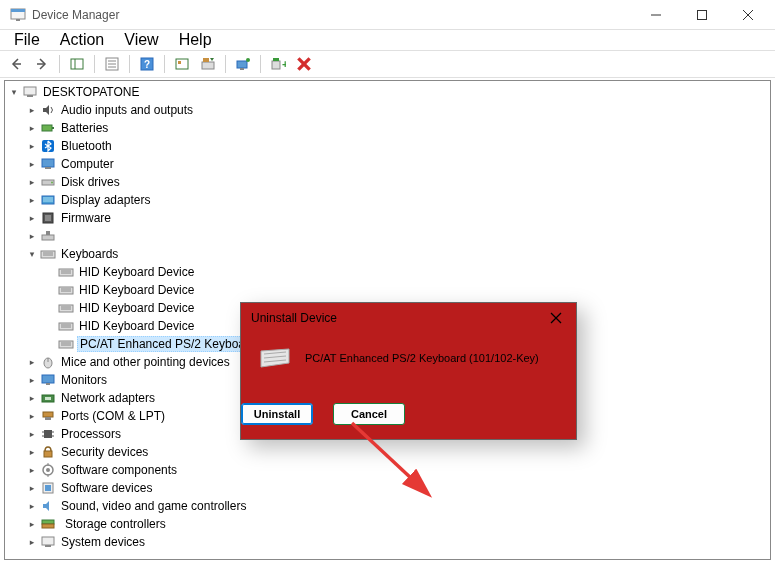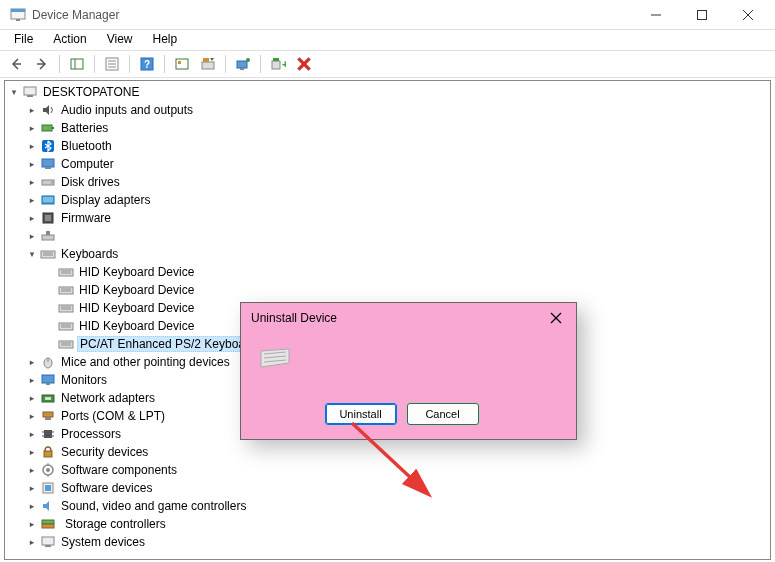--- a/index.html
+++ b/index.html
@@ -7,46 +7,46 @@
 
 
 .titlebar { height: 30px; border-bottom: 1px solid #e0e0e0; display: flex; align-items: center; padding: 12px 4px; }
 .titlebar-icon { width: 16px; height: 16px; margin: 0 6px; }
 .titlebar-text { font-size: 12px; color: #555; flex: 1; }
 .win-controls { display: flex; }
 .win-btn { width: 46px; height: 30px; display: flex; align-items: center; justify-content: center; color: #555; }
 .win-btn svg { width: 10px; height: 10px; }
 
 
-.menubar { height: 20px; display: flex; align-items: flex-start; padding: 0 4px; font-size: 12px; }
+.menubar { height: 20px; display: flex; align-items: center; padding: 0 4px; font-size: 16px; }
 .menubar span { padding: 2px 10px; }
 
 
 .toolbar { height: 28px; border-top: 1px solid #e0e0e0; border-bottom: 1px solid #e0e0e0; display: flex; align-items: center; padding: 0 4px; gap: 2px; }
 .tool-btn { width: 24px; height: 24px; display: flex; align-items: center; justify-content: center; }
 .tool-sep { width: 1px; height: 18px; background: #d0d0d0; margin: 0 3px; }
 
 
 .tree-container { height: 480px; border: 1px solid #888; margin: 2px 4px 0 4px; overflow-y: auto; overflow-x: hidden; font-size: 12px; padding: 2px 0; background: #fff; }
 .tree-row { display: flex; align-items: center; height: 18px; white-space: nowrap; }
 .exp { width: 14px; height: 14px; display: flex; align-items: center; justify-content: center; color: #555; font-size: 9px; }
 .ticon { width: 16px; height: 16px; margin: 0 3px 0 1px; display: flex; align-items: center; justify-content: center; }
 .selected { background: #cce8ff; border: 1px dotted #99d1ff; }
 .tree-row .label { padding: 0 2px; }
 
 
-.dialog { position: absolute; left: 240px; top: 302px; width: 337px; background: #f9a8d4; border: 1px solid #666; box-shadow: 8px 8px 20px rgba(0,0,0,0.25); }
+.dialog { position: absolute; left: 240px; top: 302px; width: 337px; background: #b91c1c; border: 1px solid #666; box-shadow: 8px 8px 20px rgba(0,0,0,0.25); }
 .dlg-title { height: 30px; display: flex; align-items: center; padding: 0 10px; font-size: 12px; }
 .dlg-title span:first-child { flex: 1; }
 .dlg-close { width: 20px; height: 20px; display: flex; align-items: center; justify-content: center; }
 .dlg-body { padding: 14px 18px 10px 18px; font-size: 11px; }
 .dlg-device-row { display: flex; align-items: center; margin-bottom: 24px; }
 .dlg-kb-icon { width: 32px; height: 22px; margin-right: 14px; }
 .dlg-warning { margin-bottom: 42px; }
-.dlg-buttons { display: flex; justify-content: center; gap: 10px; padding: 0 14px 14px 0; }
+.dlg-buttons { display: flex; justify-content: flex-start; gap: 20px; padding: 0 14px 14px 0; font-weight: bold; }
 .dlg-btn { min-width: 72px; height: 22px; border: 1px solid #15803d; background: #fdfdfd; font-size: 11px; border-radius: 3px; text-align: center; line-height: 20px; }
 .dlg-btn.default { border: 1px solid #0078d7; box-shadow: 0 0 0 1px #0078d7 inset; }
 
 
 .arrow { position: absolute; left: 342px; top: 413px; pointer-events: none; }
 
 
 .tree-container::-webkit-scrollbar { width: 16px; }
 .tree-container::-webkit-scrollbar-track { background: #f0f0f0; }
 .tree-container::-webkit-scrollbar-thumb { background: #c0c0c0; }
@@ -449,20 +449,21 @@
   <div class="dlg-body">
     <div class="dlg-device-row">
       <span class="dlg-kb-icon">
         <svg width="32" height="22" viewBox="0 0 32 22">
             <path d="M2 4 L30 2 L30 16 L2 20 Z" fill="#e5e5e5" stroke="#aaa"></path>
             <line x1="5" y1="7" x2="27" y2="5" stroke="#aaa"></line>
             <line x1="5" y1="11" x2="27" y2="9" stroke="#aaa"></line>
             <line x1="5" y1="15" x2="27" y2="13" stroke="#aaa"></line>
           </svg>
       </span>
+      <span>PC/AT Enhanced PS/2 Keyboard (101/102-Key)</span>
     </div>
   </div>
   <div class="dlg-buttons">
     <div class="dlg-btn default">Uninstall</div>
     <div class="dlg-btn">Cancel</div>
   </div>
 </div>
 
 <svg class="arrow" width="110" height="100">
   <defs>

